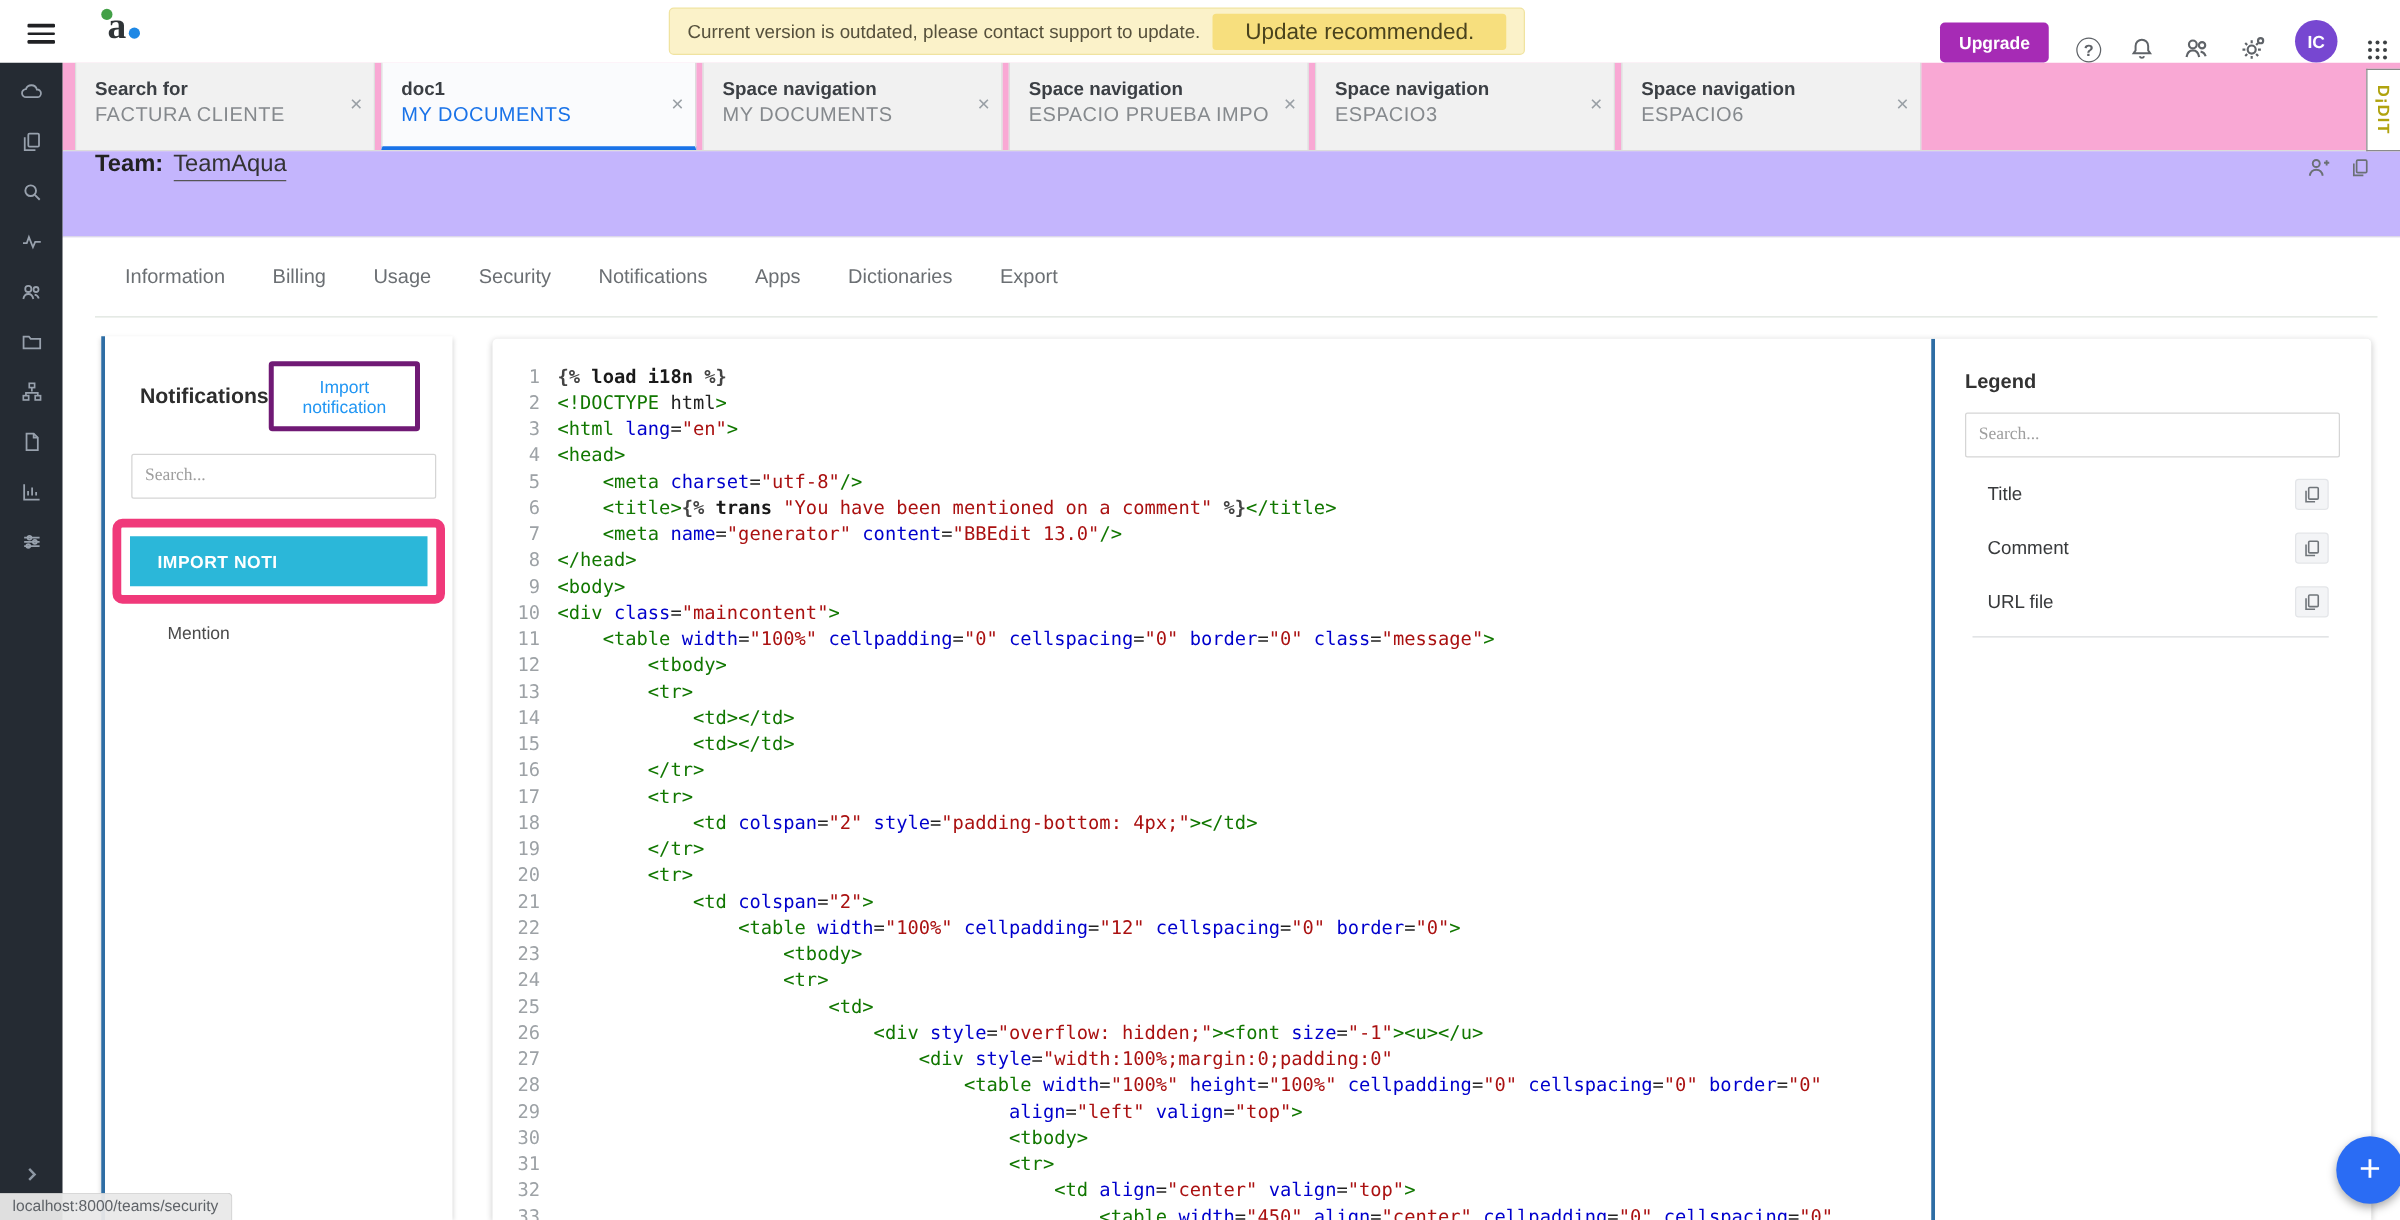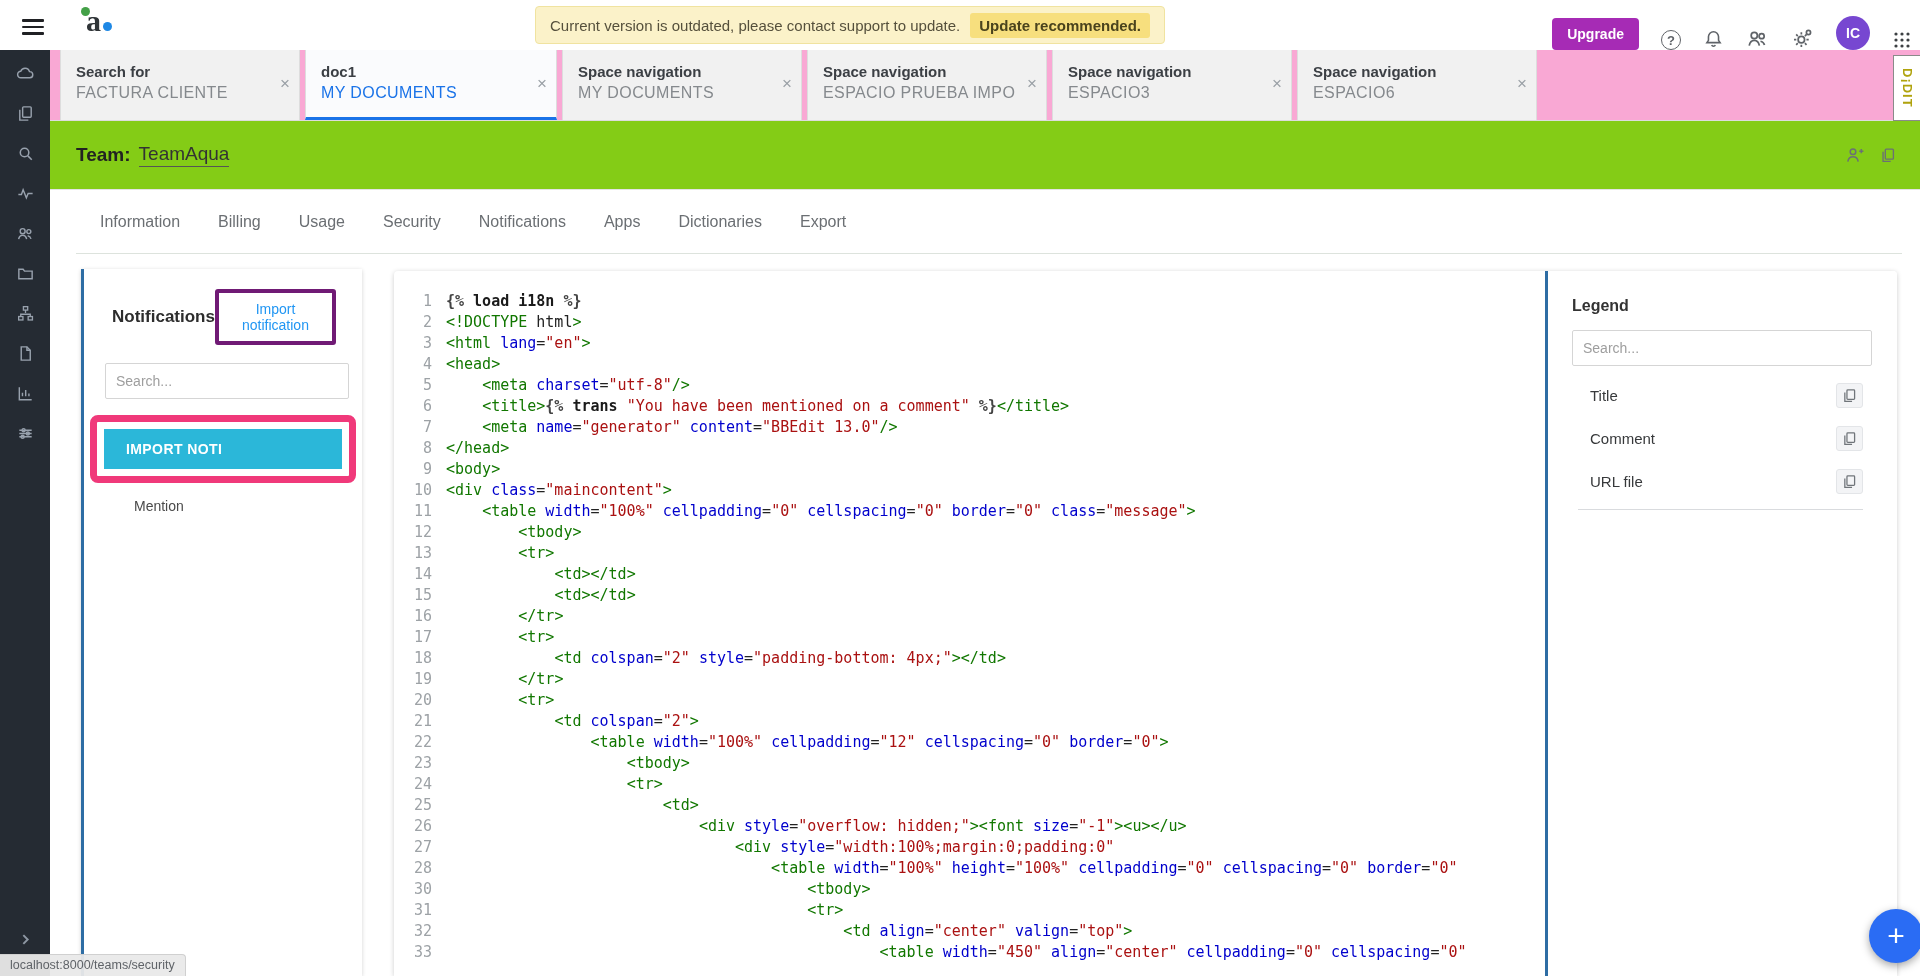--- a/index.html
+++ b/index.html
@@ -1,33 +1,33 @@
 <!DOCTYPE html>
 <html style="--accent-blue: #1a73e8; --selection-cyan: #2bb7d9; --annotation-pink: #f0397a; --upgrade-purple: #a62bb5; --avatar-purple: #7747d1; --banner-yellow: #fbf2c9; --banner-cta-yellow: #f7df7e; --fab-blue: #2a6cf4; --panel-border-blue: #2e6da4; --sidebar-bg: #252b33; --code-tag: #117700; --code-attr: #0000cc; --code-string: #aa1111;"><head>
 <meta charset="utf-8">
 <style>
   *{box-sizing:border-box;margin:0;padding:0}
   html,body{width:1920px;height:976px;overflow:hidden;background:#fff;
     font-family:"Liberation Sans",sans-serif;color:#222;position:relative}
   button{font-family:inherit;cursor:pointer}
-  input{font-family:Liberation Sans, sans-serif}
+  input{font-family:Liberation Serif, serif}
   svg{display:block}
 
   
   .topbar{position:absolute;left:0;top:0;width:1920px;height:50px;background:#fff;z-index:30}
   .hamburger{position:absolute;left:22px;top:15px;width:22px;cursor:pointer}
   .hamburger i{display:block;height:2.5px;background:#202124;margin:4px 0;border-radius:1px}
   .logo{position:absolute;left:86px;top:4px;font:700 30px "Liberation Serif",serif;color:#2f3437;cursor:pointer}
   .logo::before{content:"";position:absolute;width:9px;height:9px;border-radius:50%;background:#43a047;left:-5px;top:3px}
   .logo::after{content:"";position:absolute;width:9px;height:9px;border-radius:50%;background:#1e88e5;right:-11px;bottom:7px}
   .banner{position:absolute;left:535px;top:6px;height:38px;display:flex;align-items:center;gap:10px;
     background:var(--banner-yellow,#fbf2c9);border:1px solid #f0e3a0;border-radius:4px;padding:0 14px}
   .banner-msg{font-size:15px;color:#55503c}
-  .banner-cta{font-size:15px;font-weight:700;color:#4a431d;background:var(--banner-cta-yellow,#f7df7e);
-    padding:4px 9px;border-radius:3px;cursor:pointer}
+  .banner-cta{font-size:18px;font-weight:400;color:#4a431d;background:var(--banner-cta-yellow,#f7df7e);
+    padding:4px 26px;border-radius:3px;cursor:pointer}
   .topbar-right{position:absolute;right:8px;top:0;height:50px;display:flex;align-items:flex-end;gap:22px}
   .upgrade-btn{background:var(--upgrade-purple,#a62bb5);color:#fff;border:none;border-radius:4px;
     font-size:14px;font-weight:600;padding:8px 15px}
   .tb-icon{color:#5f6368;cursor:pointer;display:flex;align-items:center;justify-content:center}
   .circle-q{width:20px;height:20px;border:1.7px solid #5f6368;border-radius:50%;
     font-size:13px;font-weight:700;line-height:17px;text-align:center}
   .avatar{width:34px;height:34px;border-radius:50%;background:var(--avatar-purple,#7747d1);color:#fff;
     font-size:14px;font-weight:700;display:flex;align-items:center;justify-content:center;cursor:pointer}
 
   
@@ -46,22 +46,22 @@
     border-right:none;display:flex;align-items:center;justify-content:center;z-index:40;cursor:pointer}
   .didit span{writing-mode:vertical-rl;font-size:13px;font-weight:700;color:#b0a30e;letter-spacing:1px}
 
   
   .sidebar{position:absolute;left:0;top:50px;width:50px;bottom:0;background:var(--sidebar-bg,#252b33);z-index:20;
     display:flex;flex-direction:column;align-items:center;padding-top:14px;gap:21px}
   .sb-icon{color:#98a1ad;cursor:pointer}
   .sb-expand{position:absolute;bottom:30px;left:0;width:50px;display:flex;justify-content:center;color:#8d97a3;cursor:pointer}
 
   
-  .team-header{position:absolute;left:50px;top:121px;right:0;height:69px;background:#84cc16;
-    border-bottom:1px solid #e3e3e3;display:flex;align-items:center;padding:0 20px 0 26px}
+  .team-header{position:absolute;left:50px;top:121px;right:0;height:69px;background:#c4b5fd;
+    border-bottom:1px solid #e3e3e3;display:flex;align-items:flex-start;padding:0 20px 0 26px}
   .team-label{font-size:19px;font-weight:700;color:#222}
   .team-name{font-size:19px;color:#333;margin-left:8px;border-bottom:1px solid #555;padding-bottom:1px;cursor:text}
   .team-actions{margin-left:auto;display:flex;align-items:center;gap:8px}
   .hdr-btn{background:none;border:none;color:#6b7075;padding:3px}
   .section-tabs{position:absolute;left:50px;top:190px;right:0;height:64px;background:#fff}
   .section-tabs-inner{margin:0 18px 0 26px;height:100%;border-bottom:1px solid #dde3dd;
     display:flex;align-items:center;gap:38px;padding-left:24px}
   .section-tab{font-size:16px;color:#6b6f73;cursor:pointer;white-space:nowrap}
 
   
@@ -427,20 +427,24 @@
         <span class="ln">26</span>
         <span class="lc">                            <span class="cm-punct">&lt;</span><span class="cm-tag">div</span> <span class="cm-attr">style</span>=<span class="cm-str">"overflow: hidden;"</span><span class="cm-punct">&gt;</span><span class="cm-punct">&lt;</span><span class="cm-tag">font</span> <span class="cm-attr">size</span>=<span class="cm-str">"-1"</span><span class="cm-punct">&gt;</span><span class="cm-punct">&lt;</span><span class="cm-tag">u</span><span class="cm-punct">&gt;</span><span class="cm-punct">&lt;/</span><span class="cm-tag">u</span><span class="cm-punct">&gt;</span></span>
       </div>
       <div class="codeline">
         <span class="ln">27</span>
         <span class="lc">                                <span class="cm-punct">&lt;</span><span class="cm-tag">div</span> <span class="cm-attr">style</span>=<span class="cm-str">"width:100%;margin:0;padding:0"</span></span>
       </div>
       <div class="codeline">
         <span class="ln">28</span>
         <span class="lc">                                    <span class="cm-punct">&lt;</span><span class="cm-tag">table</span> <span class="cm-attr">width</span>=<span class="cm-str">"100%"</span> <span class="cm-attr">height</span>=<span class="cm-str">"100%"</span> <span class="cm-attr">cellpadding</span>=<span class="cm-str">"0"</span> <span class="cm-attr">cellspacing</span>=<span class="cm-str">"0"</span> <span class="cm-attr">border</span>=<span class="cm-str">"0"</span></span>
+      </div>
+      <div class="codeline">
+        <span class="ln">29</span>
+        <span class="lc">                                        <span class="cm-attr">align</span>=<span class="cm-str">"left"</span> <span class="cm-attr">valign</span>=<span class="cm-str">"top"</span><span class="cm-punct">&gt;</span></span>
       </div>
       <div class="codeline">
         <span class="ln">30</span>
         <span class="lc">                                        <span class="cm-punct">&lt;</span><span class="cm-tag">tbody</span><span class="cm-punct">&gt;</span></span>
       </div>
       <div class="codeline">
         <span class="ln">31</span>
         <span class="lc">                                        <span class="cm-punct">&lt;</span><span class="cm-tag">tr</span><span class="cm-punct">&gt;</span></span>
       </div>
       <div class="codeline">

